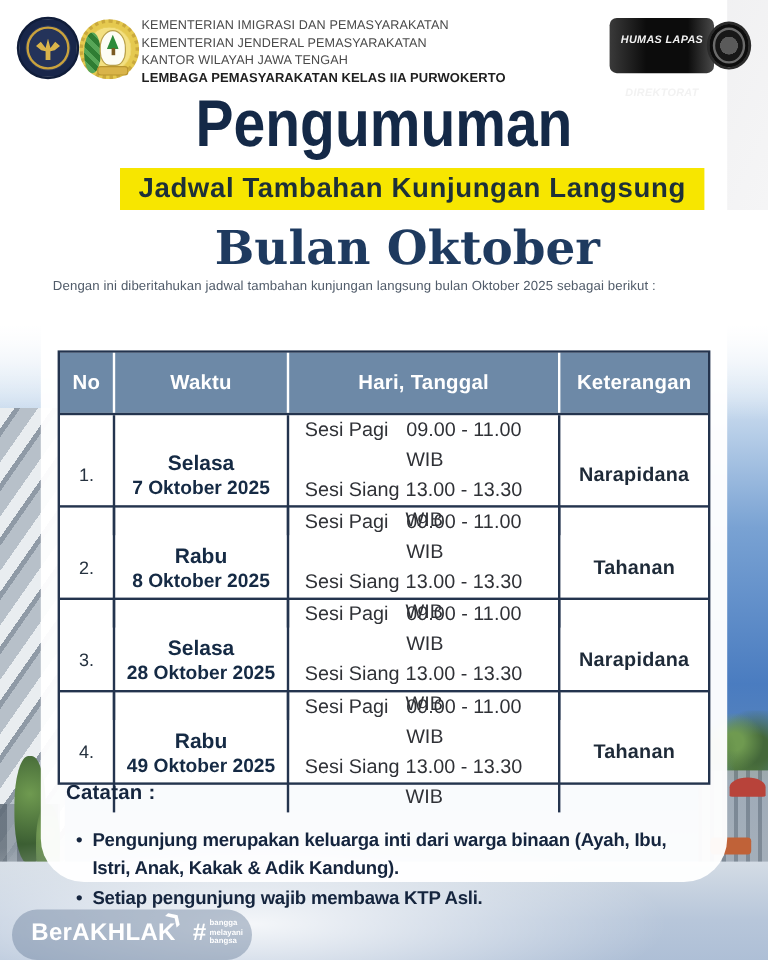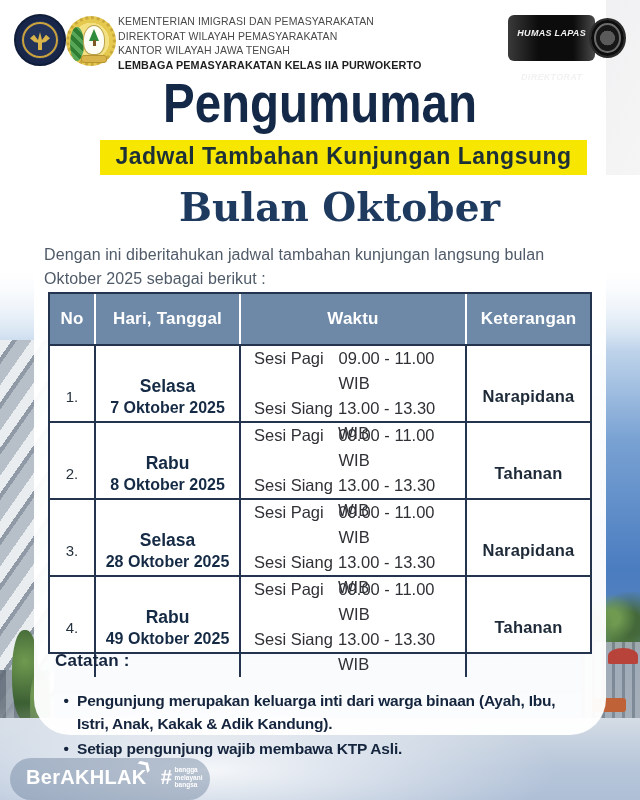--- a/index.html
+++ b/index.html
@@ -83,21 +83,21 @@
 
   
   .title { position:absolute; left:0; top:74px; width:640px; text-align:center;
     font-size:50px; font-weight:800; color:#142947; letter-spacing:0px;
     transform:scale(.95,1.1); }
   .subtitle-wrap { position:absolute; left:0; top:140px; width:640px; text-align:center; }
   .subtitle { display:inline-block; background:#F7E600; color:#1d3038; font-weight:bold;
     font-size:23px; padding:3px 15px 5px 15px; letter-spacing:.5px;margin-left:47px; }
   .month { position:absolute; left:0; top:184px; width:640px; text-align:center;
     font-family:"DejaVu Serif","Liberation Serif",serif; font-size:39px; font-weight:bold; color:#1e3a5f;padding-left:39px; }
-  .intro { position:absolute; left:44px; top:243px; width:556px; font-size:16px; color:#505b69;
+  .intro { position:absolute; left:44px; top:227px; width:556px; font-size:11px; color:#505b69;
     line-height:24px; letter-spacing:.1px; }
 
   
   .tbl { position:absolute; left:48px; top:292px; width:544px; border:2px solid #24344E; background:#fff; }
   .tbl-header { display:grid; grid-template-columns:44px 145px 226px 1fr; background:#6D89A7; height:50px; }
   .hc { display:flex; align-items:center; justify-content:center; color:#fff; font-weight:bold;
     font-size:17px; border-left:2.5px solid #fff; letter-spacing:.2px; }
   .hc:first-child { border-left:none; }
   .trow { display:grid; grid-template-columns:44px 145px 226px 1fr; height:77px; border-top:2px solid #24344E; }
   .c { display:flex; flex-direction:column; align-items:center; justify-content:center;
@@ -159,21 +159,21 @@
     </div>
     <div class="logo2">
       <div class="leaf-l"></div>
       <div class="core"></div>
       <div class="tree"></div>
       <div class="trunk"></div>
       <div class="base"></div>
     </div>
     <div class="hdr-text">
       <div class="hdr-line">KEMENTERIAN IMIGRASI DAN PEMASYARAKATAN</div>
-      <div class="hdr-line">DIREKTORAT WILAYAH PEMASYARAKATAN</div>
+      <div class="hdr-line">KEMENTERIAN JENDERAL PEMASYARAKATAN</div>
       <div class="hdr-line">KANTOR WILAYAH JAWA TENGAH</div>
       <div class="hdr-line bold">LEMBAGA PEMASYARAKATAN KELAS IIA PURWOKERTO</div>
     </div>
     <div class="badge">
       <div class="badge-rect">
         <div class="badge-emblem"></div>
         <div class="badge-line">HUMAS LAPAS</div>
         <div class="badge-line">DIREKTORAT</div>
       </div>
       <div class="badge-circle"></div>
@@ -183,22 +183,22 @@
   <div class="title">Pengumuman</div>
   <div class="subtitle-wrap">
     <span class="subtitle">Jadwal Tambahan Kunjungan Langsung</span>
   </div>
   <div class="month">Bulan Oktober</div>
   <div class="intro">Dengan ini diberitahukan jadwal tambahan kunjungan langsung bulan Oktober 2025 sebagai berikut :</div>
 
   <div class="tbl">
     <div class="tbl-header">
       <div class="hc">No</div>
+      <div class="hc">Waktu</div>
       <div class="hc">Hari, Tanggal</div>
-      <div class="hc">Waktu</div>
       <div class="hc">Keterangan</div>
     </div>
 
     <div class="trow">
       <div class="c c-no">1.</div>
       <div class="c">
         <div class="c-day">Selasa</div>
         <div class="c-date">7 Oktober 2025</div>
       </div>
       <div class="c c-waktu">

